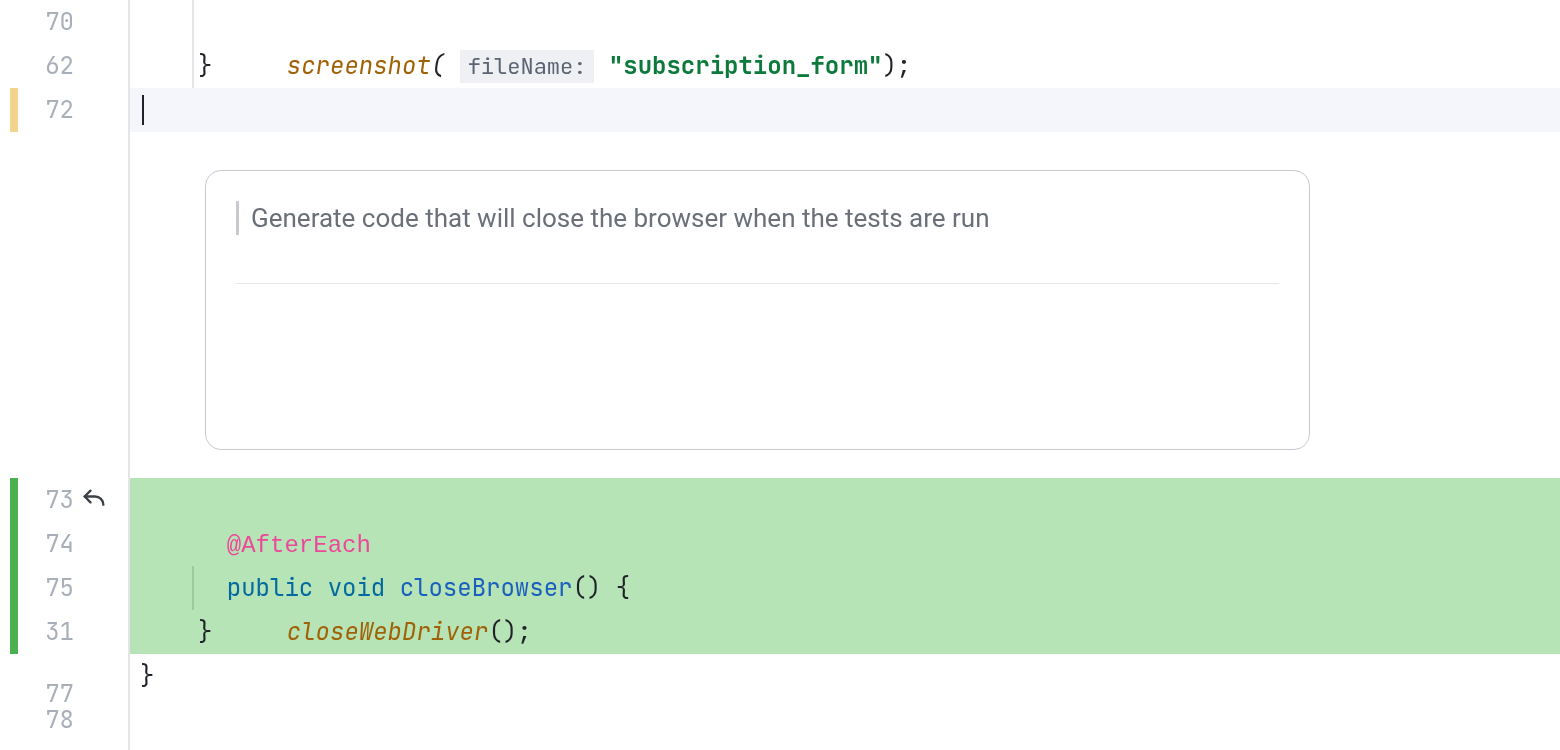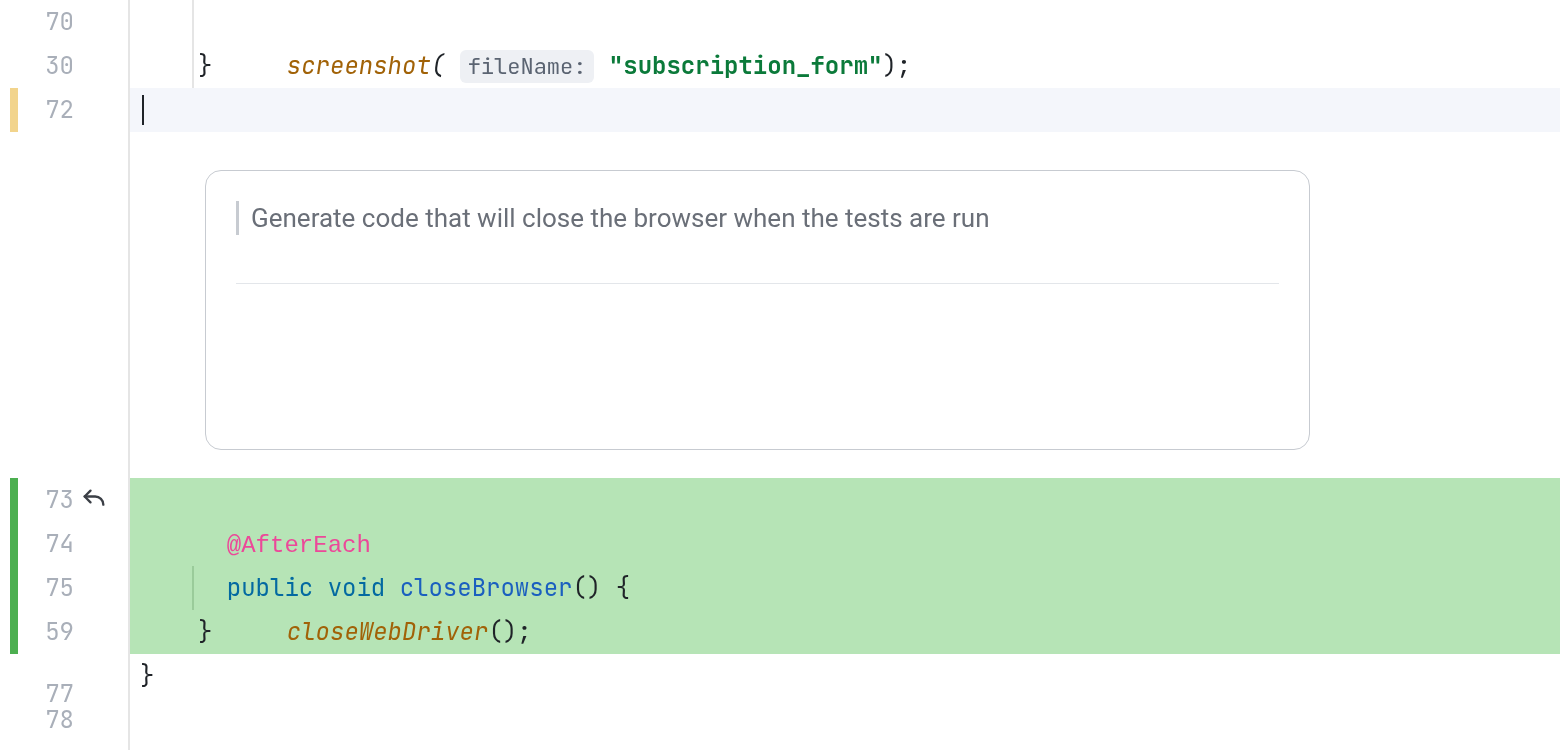--- a/index.html
+++ b/index.html
@@ -84,21 +84,21 @@
     position: absolute;
     top: 0; height: 44px;
     width: 2px;
     background: #e5e5e5;
     z-index: 1;
   }
   
   .fn-italic { font-style: italic; color: #a16207; }
   .param-hint {
     background: #eef0f4;
-    border-radius: 6px;
+    border-radius: 0;
     padding: 2px 8px;
     color: #5b6472;
     font-size: 22px;
     font-style: normal;
   }
   .str { color: #0b7a3a; font-weight: 600; }
   .annot { color: #ec4899; font-family: Liberation Mono, monospace; }
   .kw { color: #0369a1; }
   .mname { color: #1a5fbf; }
 
@@ -179,21 +179,21 @@
 <div class="edge-strip"></div>
 <div class="gutter"></div>
 <div class="code-area"></div>
 
 <div class="ln-num ln-num-box" style="top:0px">70</div>
 <div class="code-text" style="top:0px; left:258px">
   <span class="fn-italic">screenshot</span><span style="font-style: italic;">(</span>&nbsp;<span class="param-hint">fileName:</span><span class="str"> "</span><span class="str">subscription_form</span><span class="str">"</span><span>);</span>
 </div>
 <div class="vert-guide" style="top:0px; left:192px"></div>
 
-<div class="ln-num ln-num-box" style="top:44px">30</div>
+<div class="ln-num ln-num-box" style="top:44px">62</div>
 <div class="code-text" style="top:44px; left:198px"><span>}</span></div>
 <div class="vert-guide" style="top:44px; left:192px"></div>
 
 <div class="line-bg bg-current" style="top:88px"></div>
 <div class="bar-yellow" style="top:88px"></div>
 <div class="ln-num ln-num-box" style="top:88px">72</div>
 <div class="caret" style="top:95px; left:142px"></div>
 
 <div class="ai-panel">
   <div class="ai-prev">Generate code that will close the browser when the tests are run</div>
@@ -221,19 +221,19 @@
 </div>
 
 <div class="line-bg bg-added" style="top:566px"></div>
 <div class="ln-num ln-num-box" style="top:566px">75</div>
 <div class="vert-guide" style="top:566px; left:192px; background:#9acb9a"></div>
 <div class="code-text" style="top:566px; left:258px">
   <span class="fn-italic">closeWebDriver</span><span>();</span>
 </div>
 
 <div class="line-bg bg-added" style="top:610px"></div>
-<div class="ln-num ln-num-box" style="top:610px">59</div>
+<div class="ln-num ln-num-box" style="top:610px">31</div>
 <div class="code-text" style="top:610px; left:198px"><span>}</span></div>
 
 <div class="ln-num ln-num-box" style="top:672px">77</div>
 <div class="code-text" style="top:654px; left:140px"><span>}</span></div>
 
 <div class="ln-num ln-num-box" style="top:698px">78</div>
 
 </body></html>

